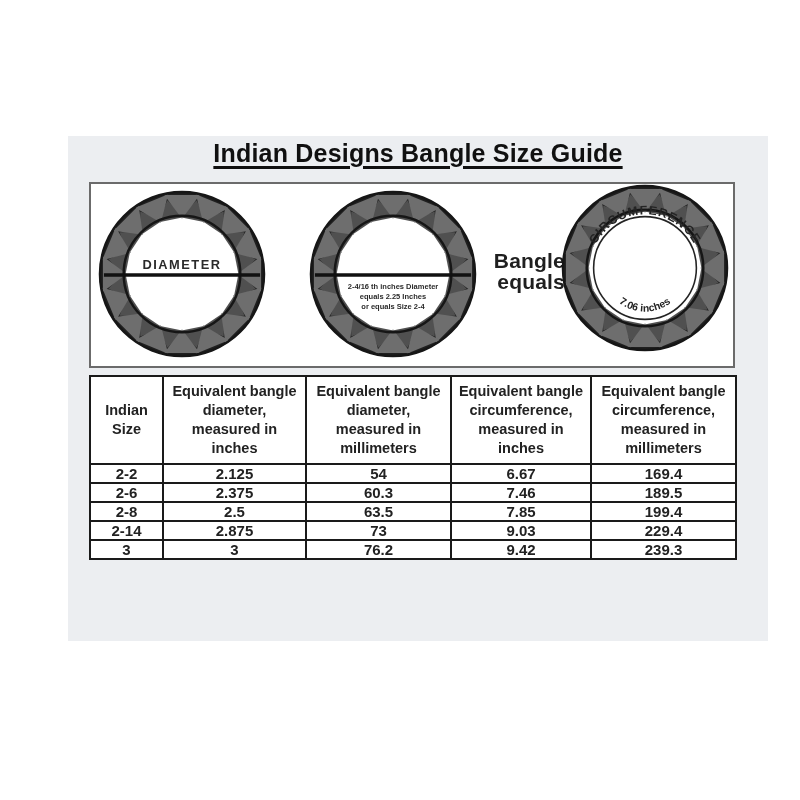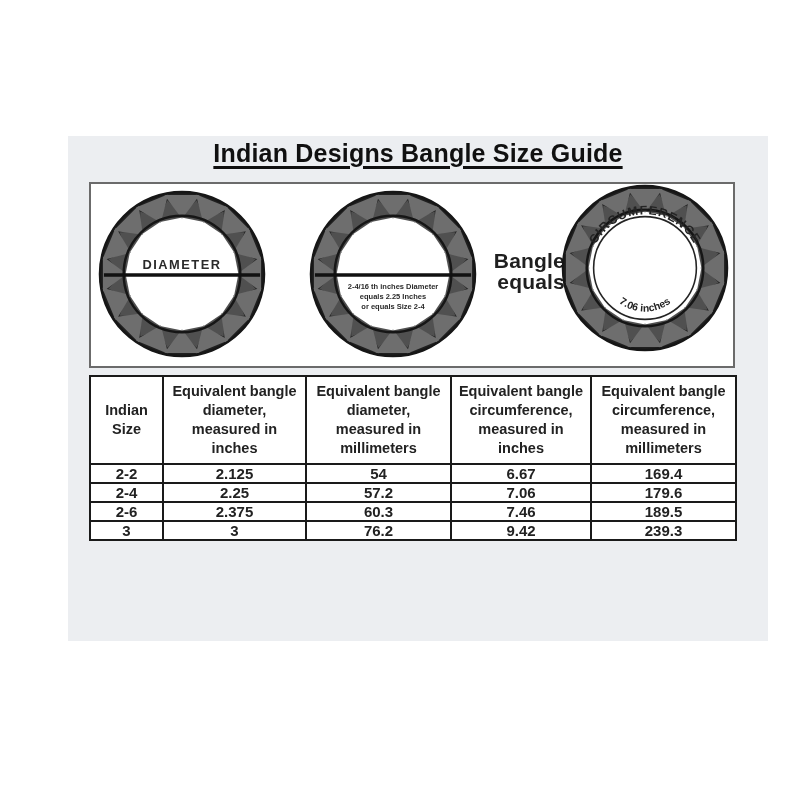--- a/index.html
+++ b/index.html
@@ -151,32 +151,39 @@
     </thead>
     <tbody>
         <tr>
           <td>2-2</td>
           <td>2.125</td>
           <td>54</td>
           <td>6.67</td>
           <td>169.4</td>
         </tr>
         <tr>
-          <td>2-4</td>
-          <td>2.25</td>
-          <td>57.2</td>
-          <td>7.06</td>
-          <td>179.6</td>
-        </tr>
-        <tr>
           <td>2-6</td>
           <td>2.375</td>
           <td>60.3</td>
           <td>7.46</td>
           <td>189.5</td>
+        </tr>
+        <tr>
+          <td>2-8</td>
+          <td>2.5</td>
+          <td>63.5</td>
+          <td>7.85</td>
+          <td>199.4</td>
+        </tr>
+        <tr>
+          <td>2-14</td>
+          <td>2.875</td>
+          <td>73</td>
+          <td>9.03</td>
+          <td>229.4</td>
         </tr>
         <tr>
           <td>3</td>
           <td>3</td>
           <td>76.2</td>
           <td>9.42</td>
           <td>239.3</td>
         </tr>
       </tbody>
   </table>

